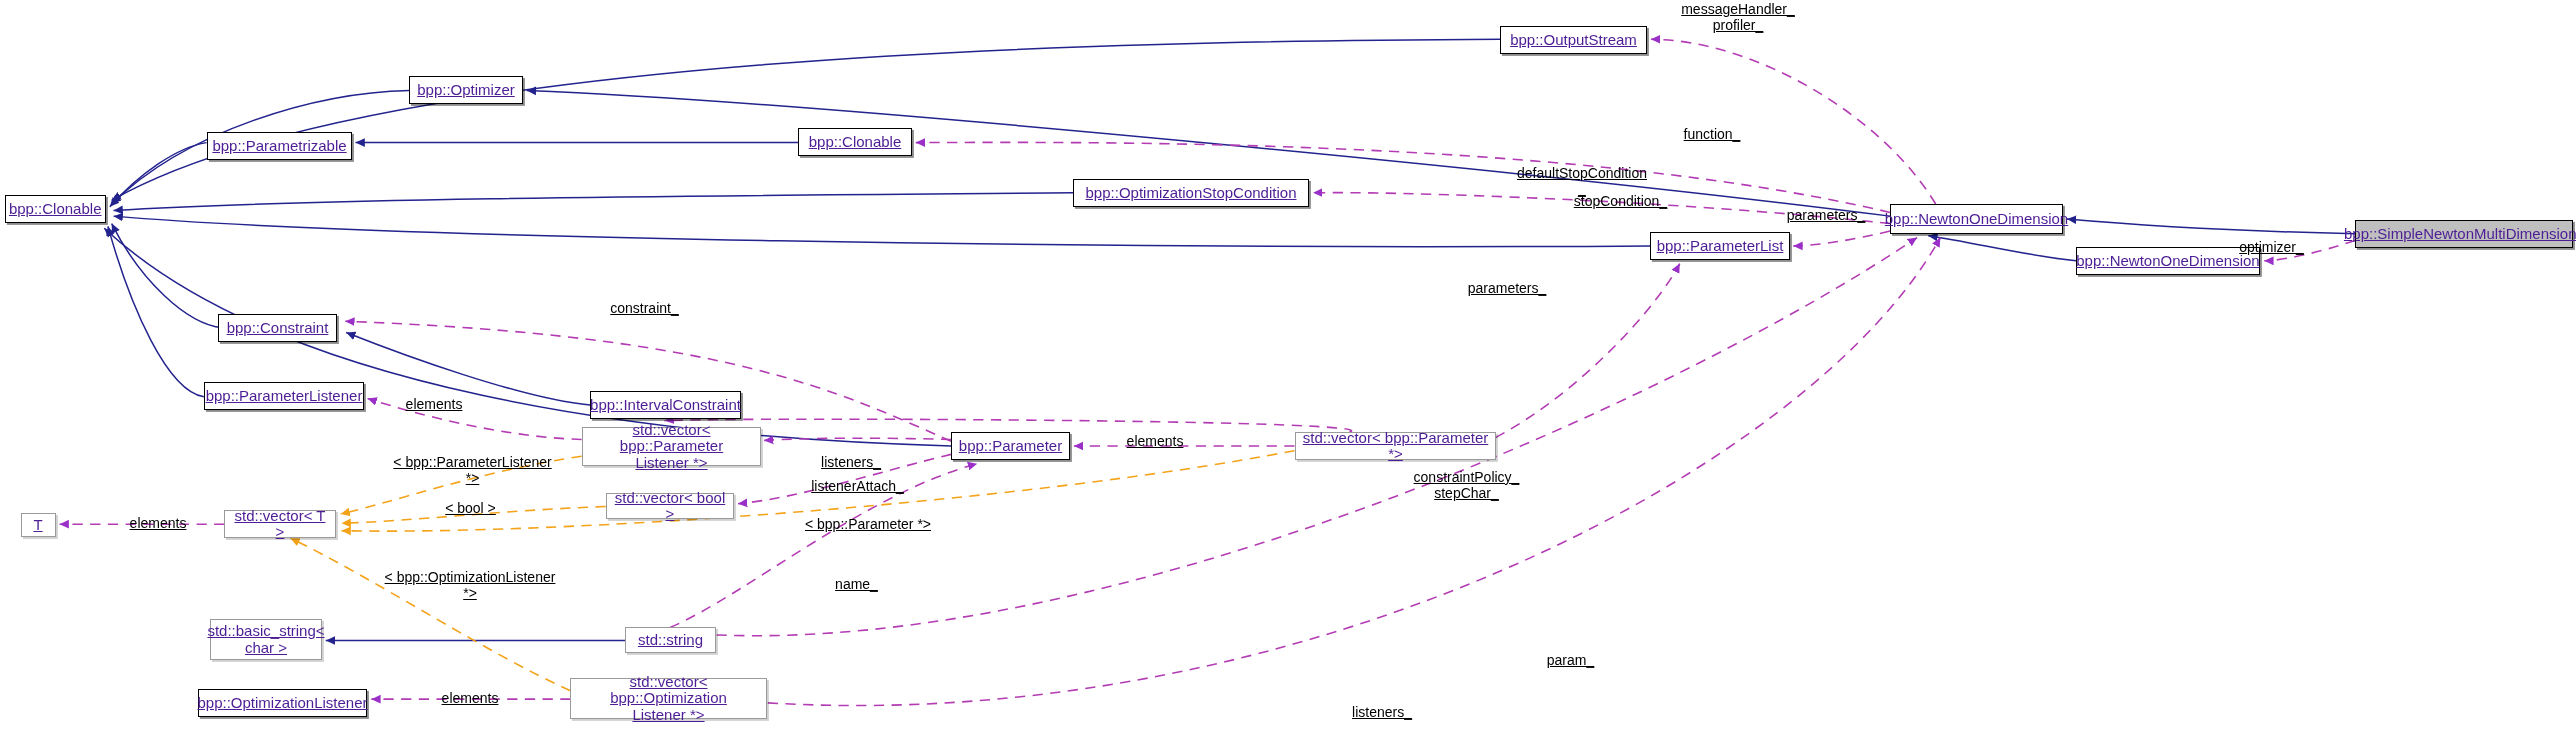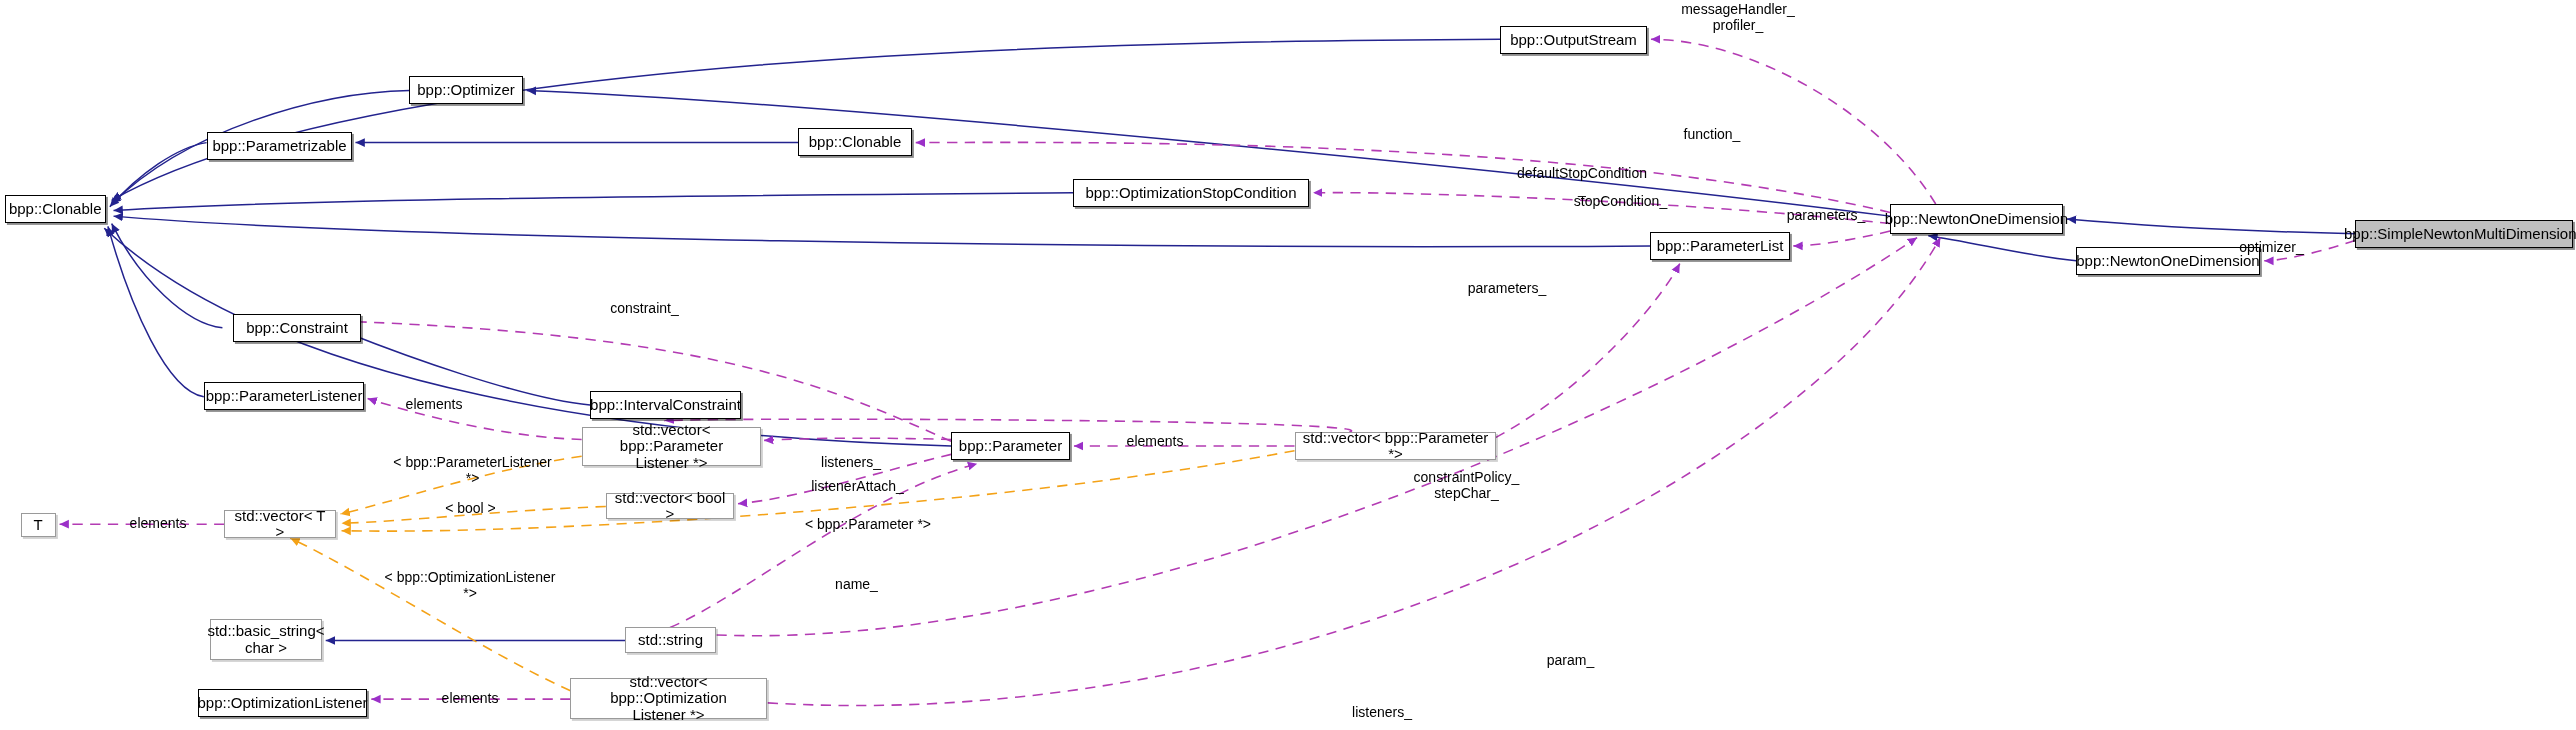--- a/index.html
+++ b/index.html
@@ -24,24 +24,25 @@
   }
   .node {
     position: absolute;
     box-sizing: border-box;
     display: flex;
     align-items: center;
     justify-content: center;
     text-align: center;
     font-size: 15px;
     line-height: 1.08;
-    color: #000000;
+    color: #4c1d95;
     background: #ffffff;
     white-space: pre-line;
     padding: 0.9px 3.7px;
+    text-decoration: underline;
   }
   
   .node.cls {
     border: 1.4px solid #000000;
     box-shadow: 1.9px 1.9px 0 rgba(0,0,0,0.45);
   }
   
   .node.tmpl {
     border: 1.1px solid #9a9a9a;
     box-shadow: 1.9px 1.9px 0 rgba(0,0,0,0.18);
@@ -52,20 +53,21 @@
     border: 1.4px solid #000000;
   }
   .edge-label {
     position: absolute;
     font-size: 14px;
     line-height: 1.12;
     color: #000000;
     white-space: pre-line;
     text-align: center;
     background: transparent;
+    text-decoration: underline;
   }
 </style>
 </head>
 <body>
 
 <div id="canvas">
 
   <svg class="edges" viewBox="0 0 2768 785">
     <defs>
       <marker id="arrowBlue" markerWidth="11" markerHeight="11" refX="10" refY="5.5" orient="auto" markerUnits="userSpaceOnUse">
@@ -127,21 +129,21 @@
   <div class="node cls" style="left:4.7px;top:195px;width:101px;height:28px"><span>bpp::Clonable</span></div>
   <div class="node cls" style="left:409px;top:76px;width:114px;height:28px"><span>bpp::Optimizer</span></div>
   <div class="node cls" style="left:207px;top:132px;width:145px;height:28px"><span>bpp::Parametrizable</span></div>
   <div class="node cls" style="left:798px;top:128px;width:114px;height:28px"><span>bpp::Clonable</span></div>
   <div class="node cls" style="left:1500px;top:26px;width:147px;height:28px"><span>bpp::OutputStream</span></div>
   <div class="node cls" style="left:1073px;top:179px;width:236px;height:28px"><span>bpp::OptimizationStopCondition</span></div>
   <div class="node cls" style="left:1890px;top:204px;width:173px;height:30px"><span>bpp::NewtonOneDimension</span></div>
   <div class="node cls" style="left:1650px;top:232px;width:140px;height:28px"><span>bpp::ParameterList</span></div>
   <div class="node cls" style="left:2076px;top:247px;width:184px;height:28px"><span>bpp::NewtonOneDimension</span></div>
   <div class="node cls highlight" style="left:2355px;top:220px;width:218px;height:28px"><span>bpp::SimpleNewtonMultiDimensions</span></div>
-  <div class="node cls" style="left:233px;top:314px;width:128px;height:28px"><span>bpp::Constraint</span></div>
+  <div class="node cls" style="left:218px;top:314px;width:119px;height:28px"><span>bpp::Constraint</span></div>
   <div class="node cls" style="left:204px;top:382px;width:160px;height:28px"><span>bpp::ParameterListener</span></div>
   <div class="node cls" style="left:590px;top:391px;width:151px;height:28px"><span>bpp::IntervalConstraint</span></div>
   <div class="node tmpl" style="left:582px;top:427px;width:179px;height:39px"><span>std::vector&lt; bpp::Parameter
 Listener *&gt;</span></div>
   <div class="node cls" style="left:951px;top:432px;width:119px;height:28px"><span>bpp::Parameter</span></div>
   <div class="node tmpl" style="left:1295px;top:432px;width:201px;height:28px"><span>std::vector&lt; bpp::Parameter *&gt;</span></div>
   <div class="node tmpl" style="left:606px;top:493px;width:128px;height:26px"><span>std::vector&lt; bool &gt;</span></div>
   <div class="node tmpl" style="left:20.5px;top:513px;width:35px;height:24px"><span>T</span></div>
   <div class="node tmpl" style="left:224px;top:510px;width:112px;height:28px"><span>std::vector&lt; T &gt;</span></div>
   <div class="node tmpl" style="left:210px;top:619px;width:112px;height:41px"><span>std::basic_string&lt;

